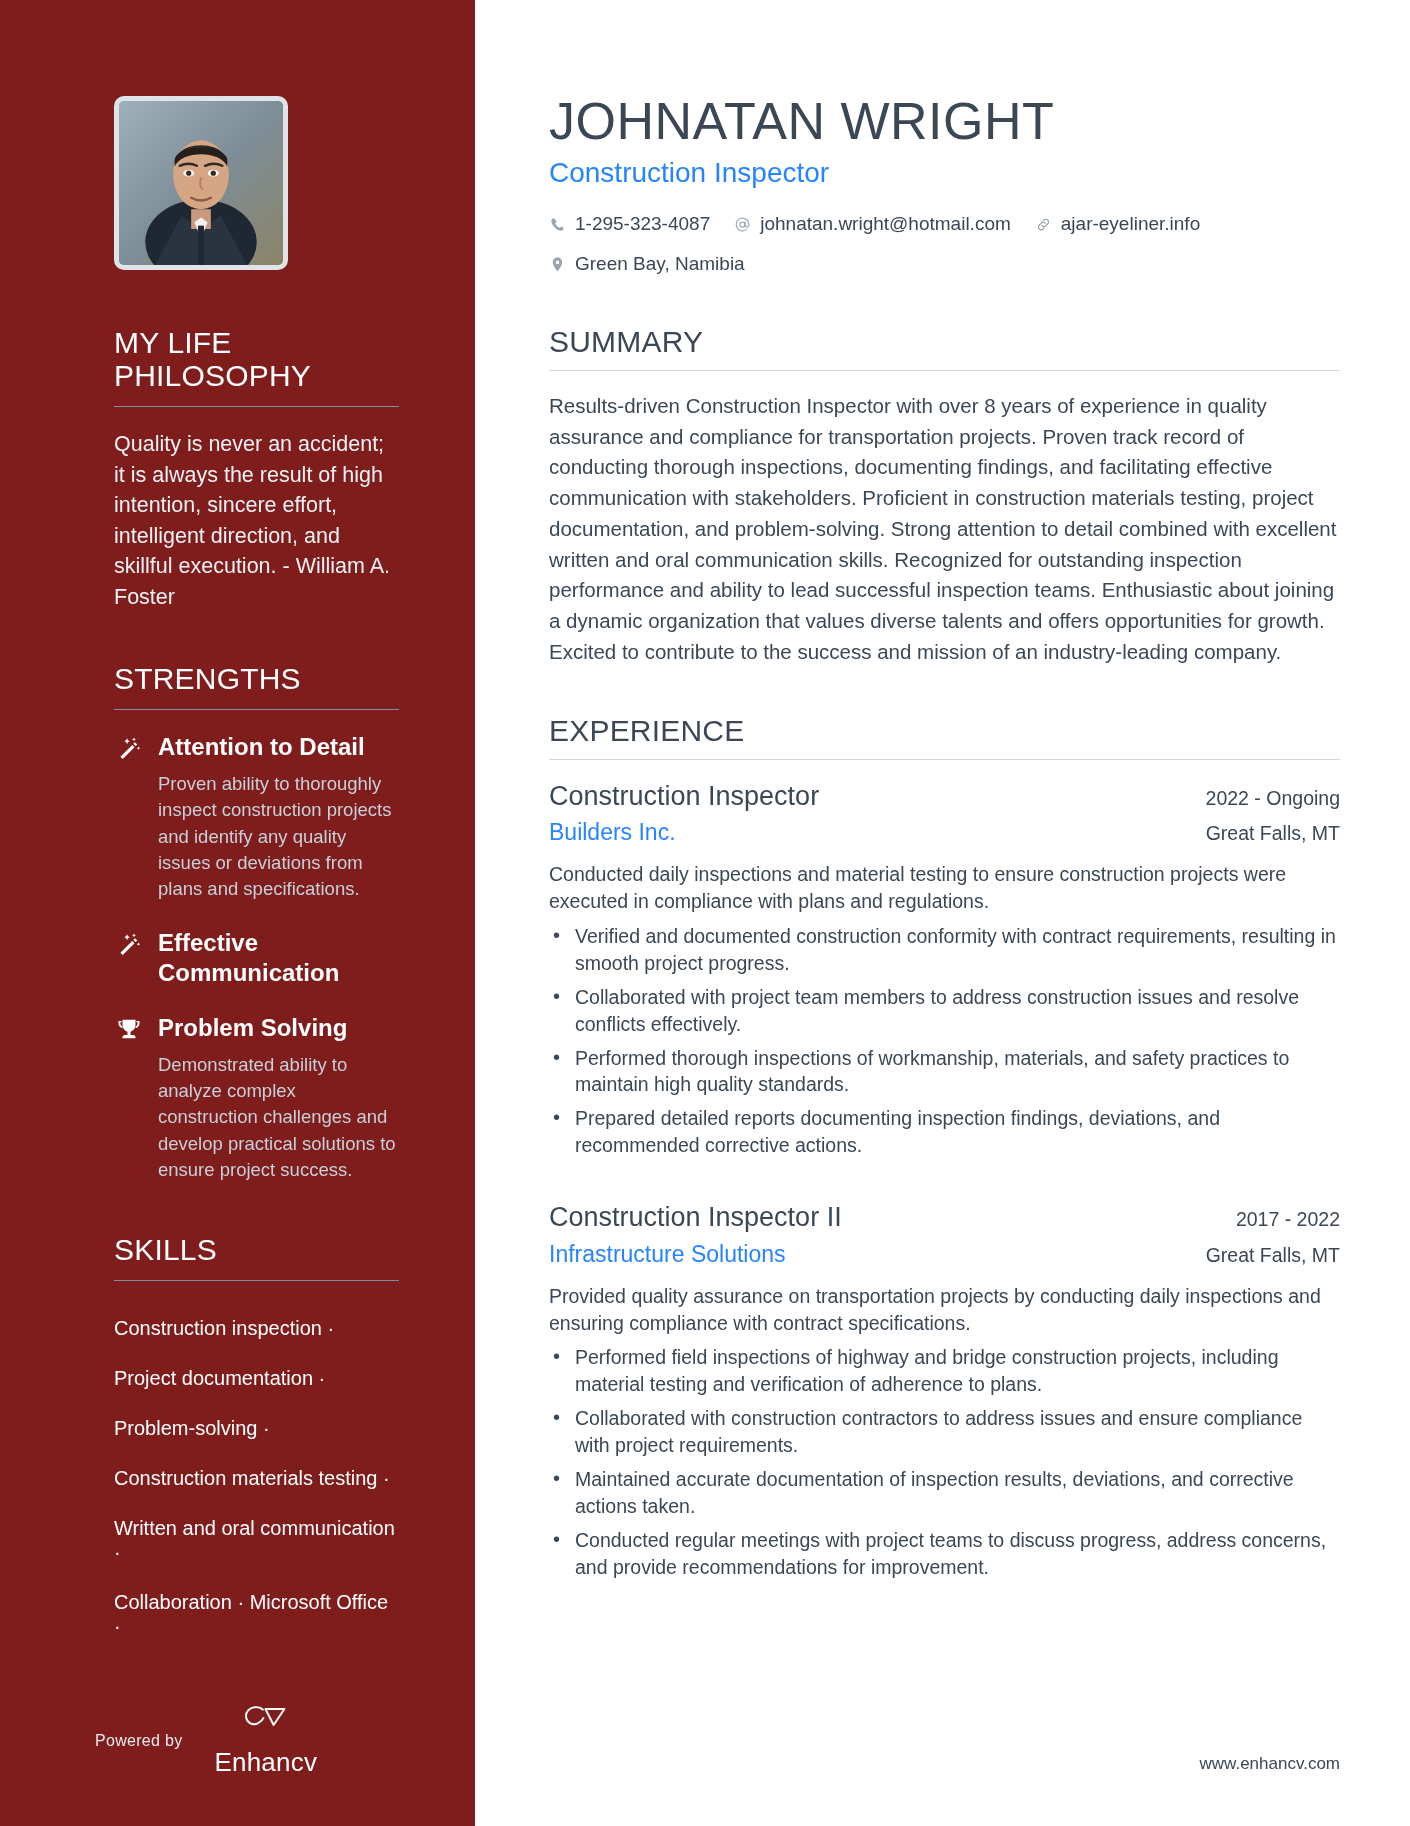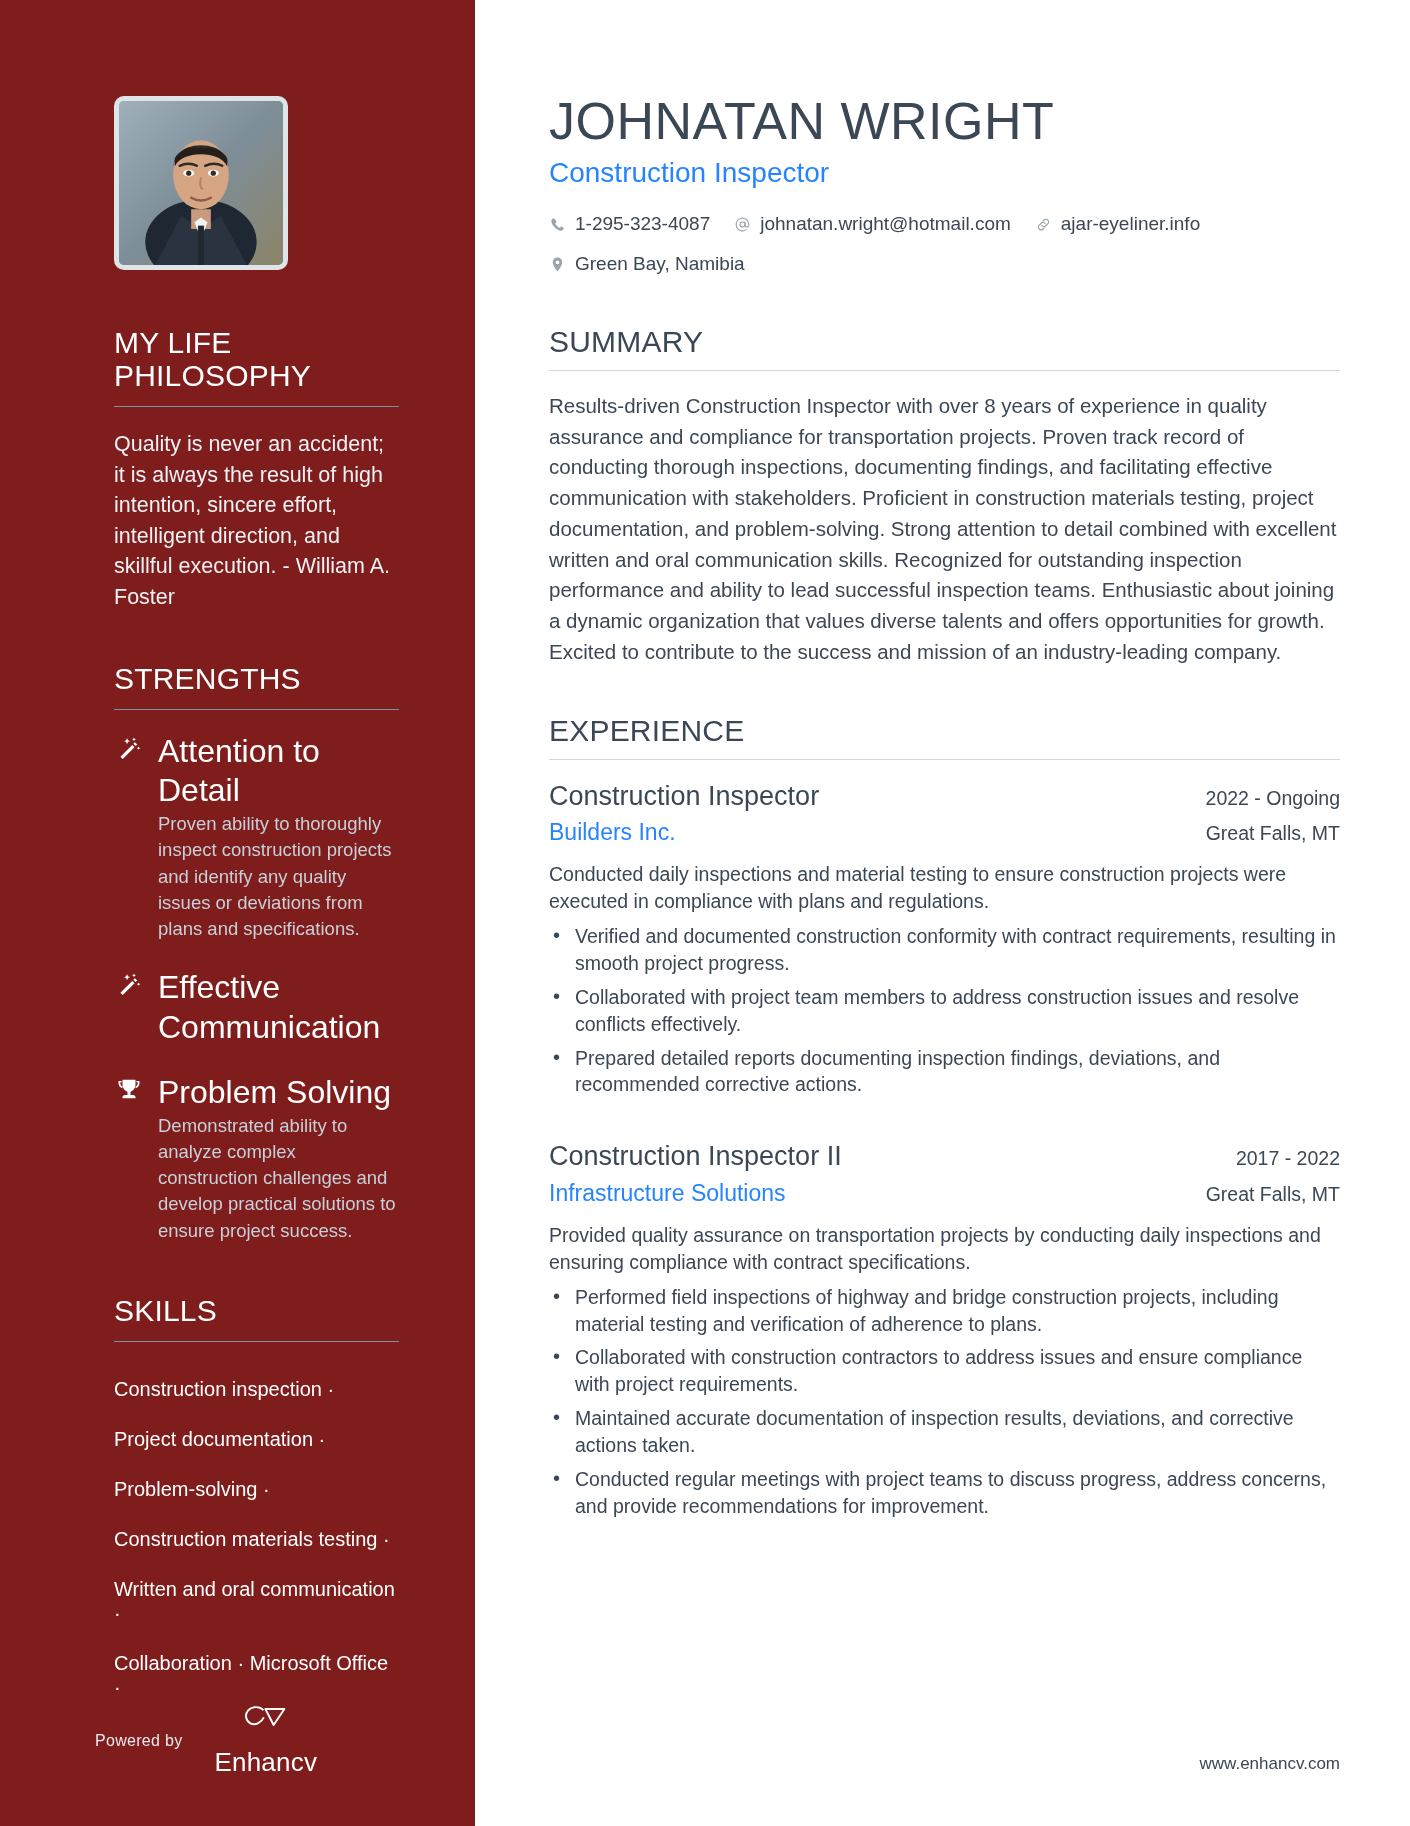--- a/index.html
+++ b/index.html
@@ -84,28 +84,28 @@
     width: 30px;
     min-width: 30px;
     height: 30px;
     margin-top: 2px;
     display: flex;
     align-items: center;
     justify-content: center;
   }
   .strength-icon svg { display: block; }
   .strength-title {
-    font-size: 32px;
+    font-size: 24px;
     color: #ffffff;
     line-height: 1.22;
-    font-weight: 400;
+    font-weight: 700;
   }
   .strength-desc {
     margin-left: 44px;
-    margin-top: 1px;
+    margin-top: 7px;
     font-size: 18.5px;
     line-height: 1.42;
     color: #c7d0d8;
   }
 
   .skill-row {
     font-size: 20px;
     color: #ffffff;
     padding: 13px 0;
     line-height: 1.2;
@@ -438,20 +438,21 @@
           <div class="exp-date">2022 - Ongoing</div>
         </div>
         <div class="exp-sub">
           <div class="exp-company">Builders Inc.</div>
           <div class="exp-loc">Great Falls, MT</div>
         </div>
         <p class="exp-intro">Conducted daily inspections and material testing to ensure construction projects were executed in compliance with plans and regulations.</p>
         <ul class="exp-bullets">
           <li>Verified and documented construction conformity with contract requirements, resulting in smooth project progress.</li>
           <li>Collaborated with project team members to address construction issues and resolve conflicts effectively.</li>
+          <li>Performed thorough inspections of workmanship, materials, and safety practices to maintain high quality standards.</li>
           <li>Prepared detailed reports documenting inspection findings, deviations, and recommended corrective actions.</li>
         </ul>
       </article>
 
       <article class="exp-entry">
         <div class="exp-top">
           <div class="exp-role">Construction Inspector II</div>
           <div class="exp-date">2017 - 2022</div>
         </div>
         <div class="exp-sub">

